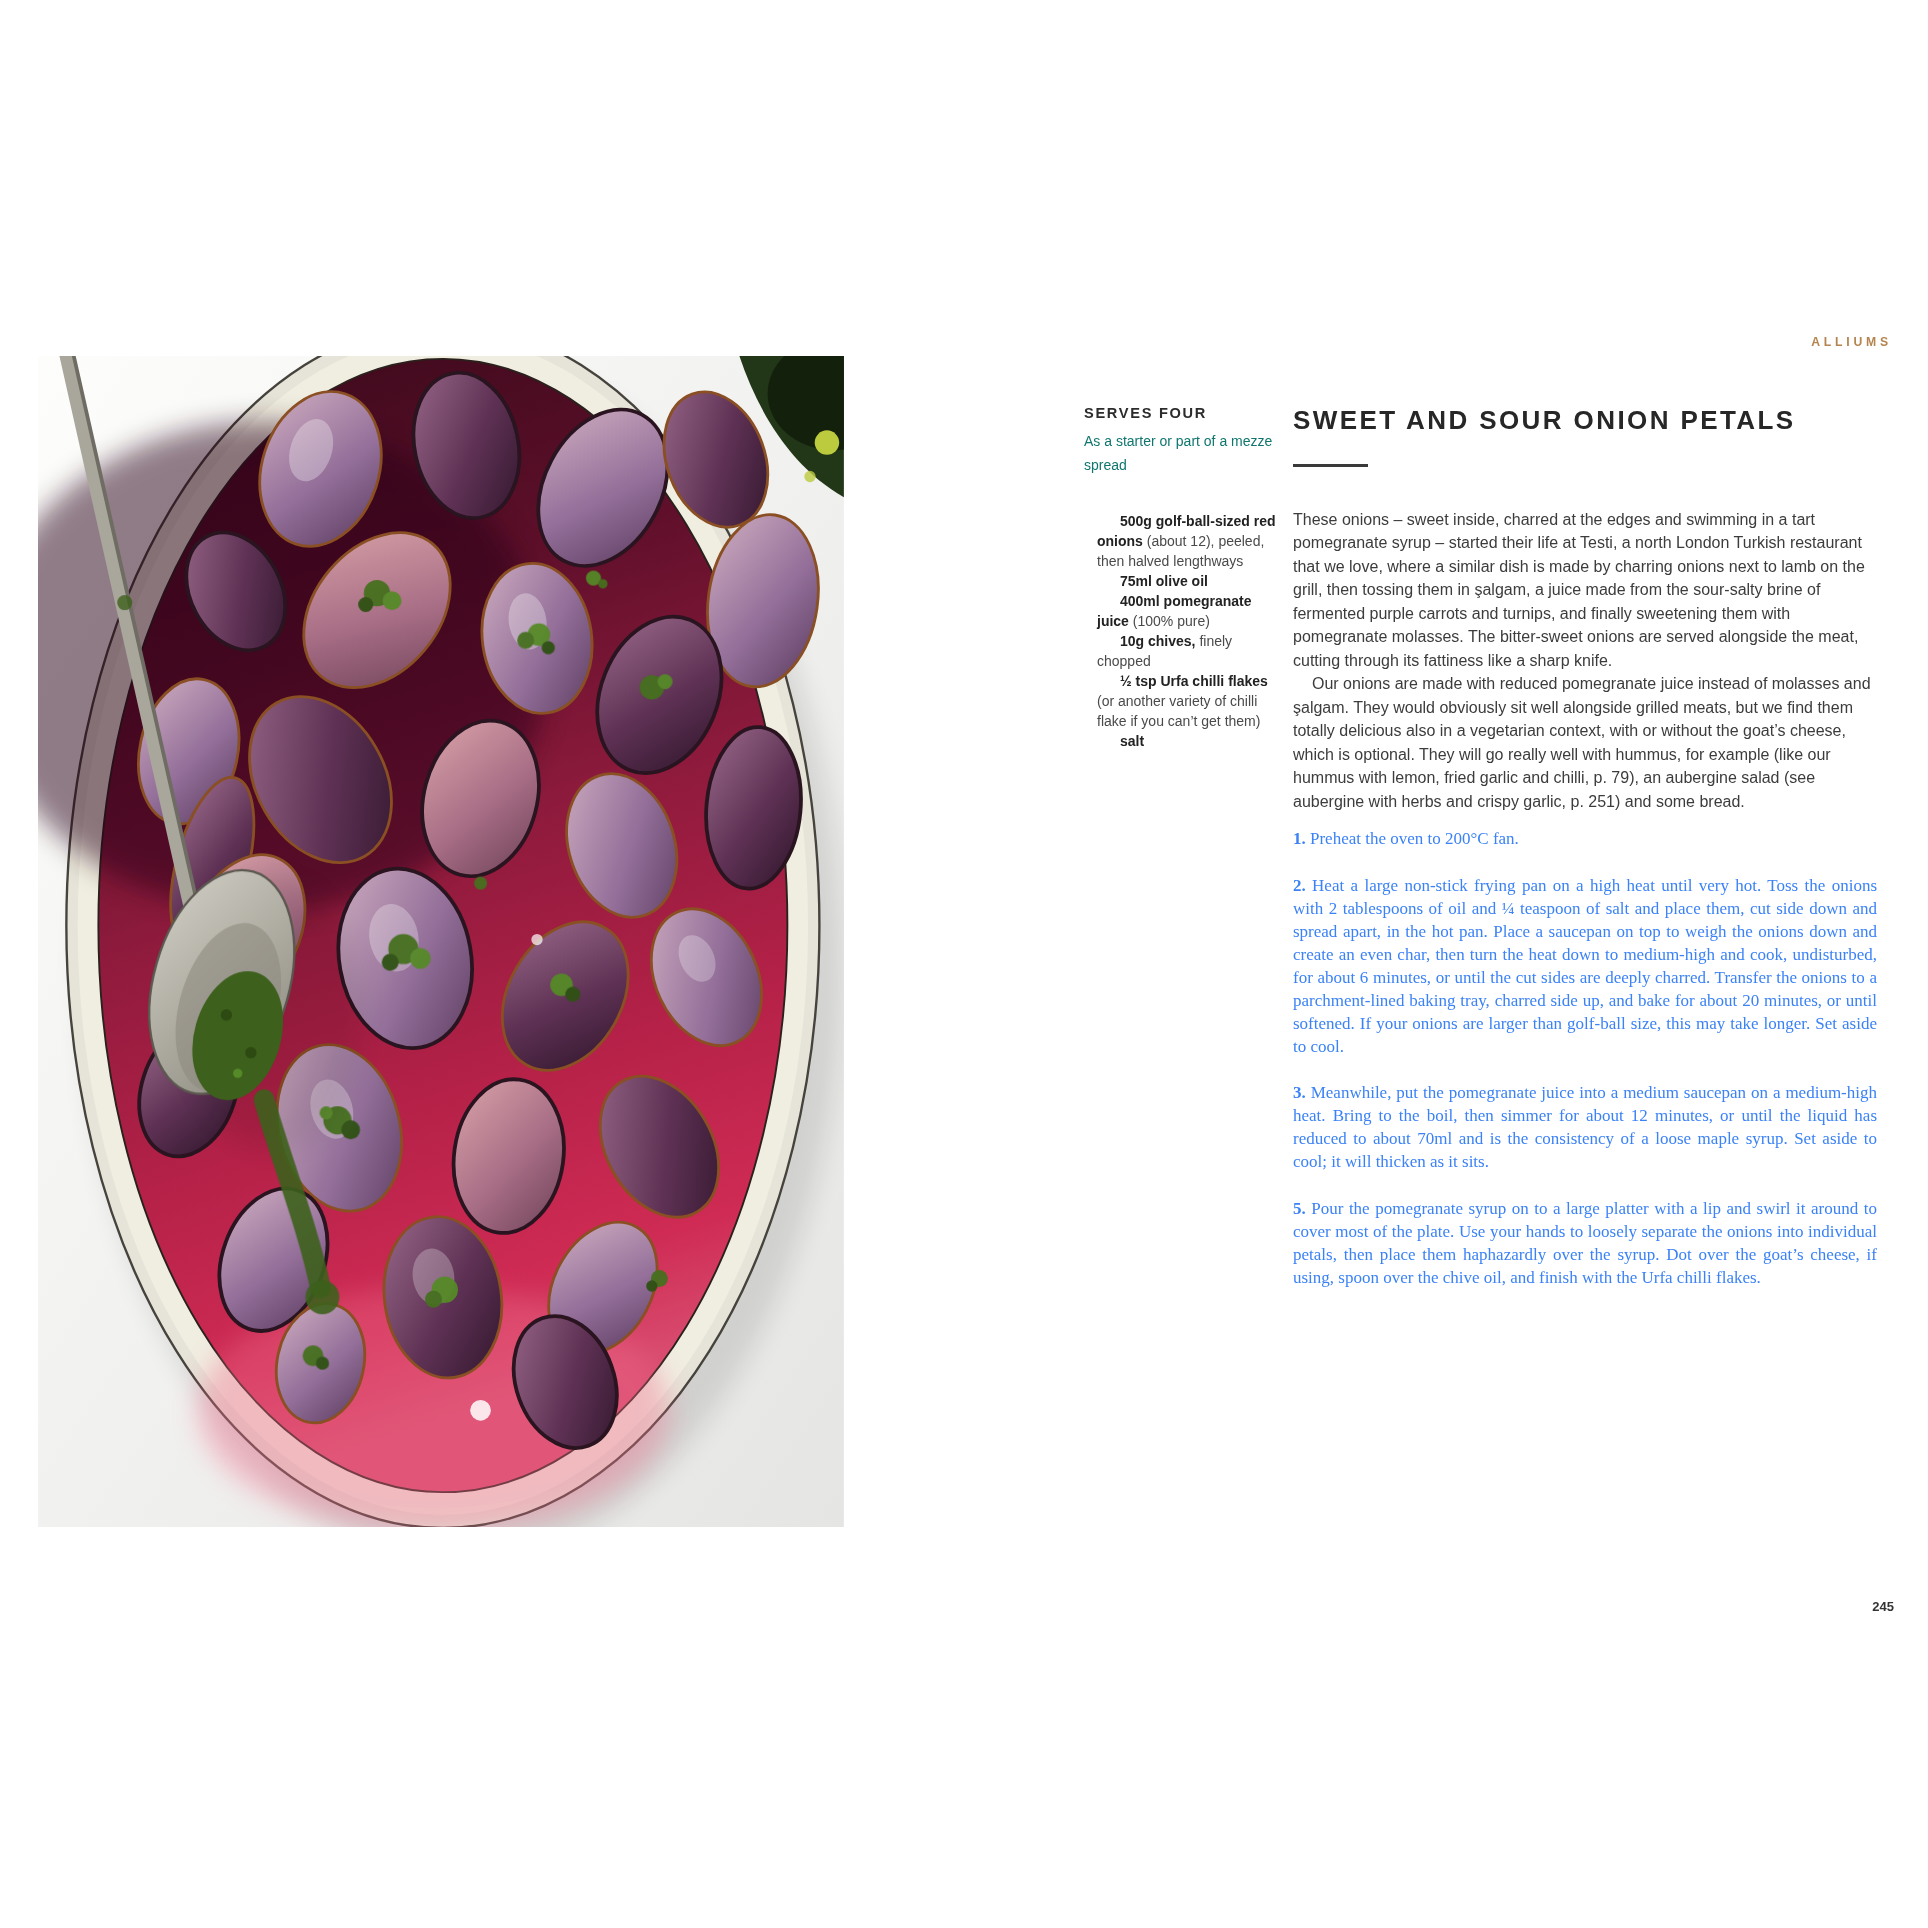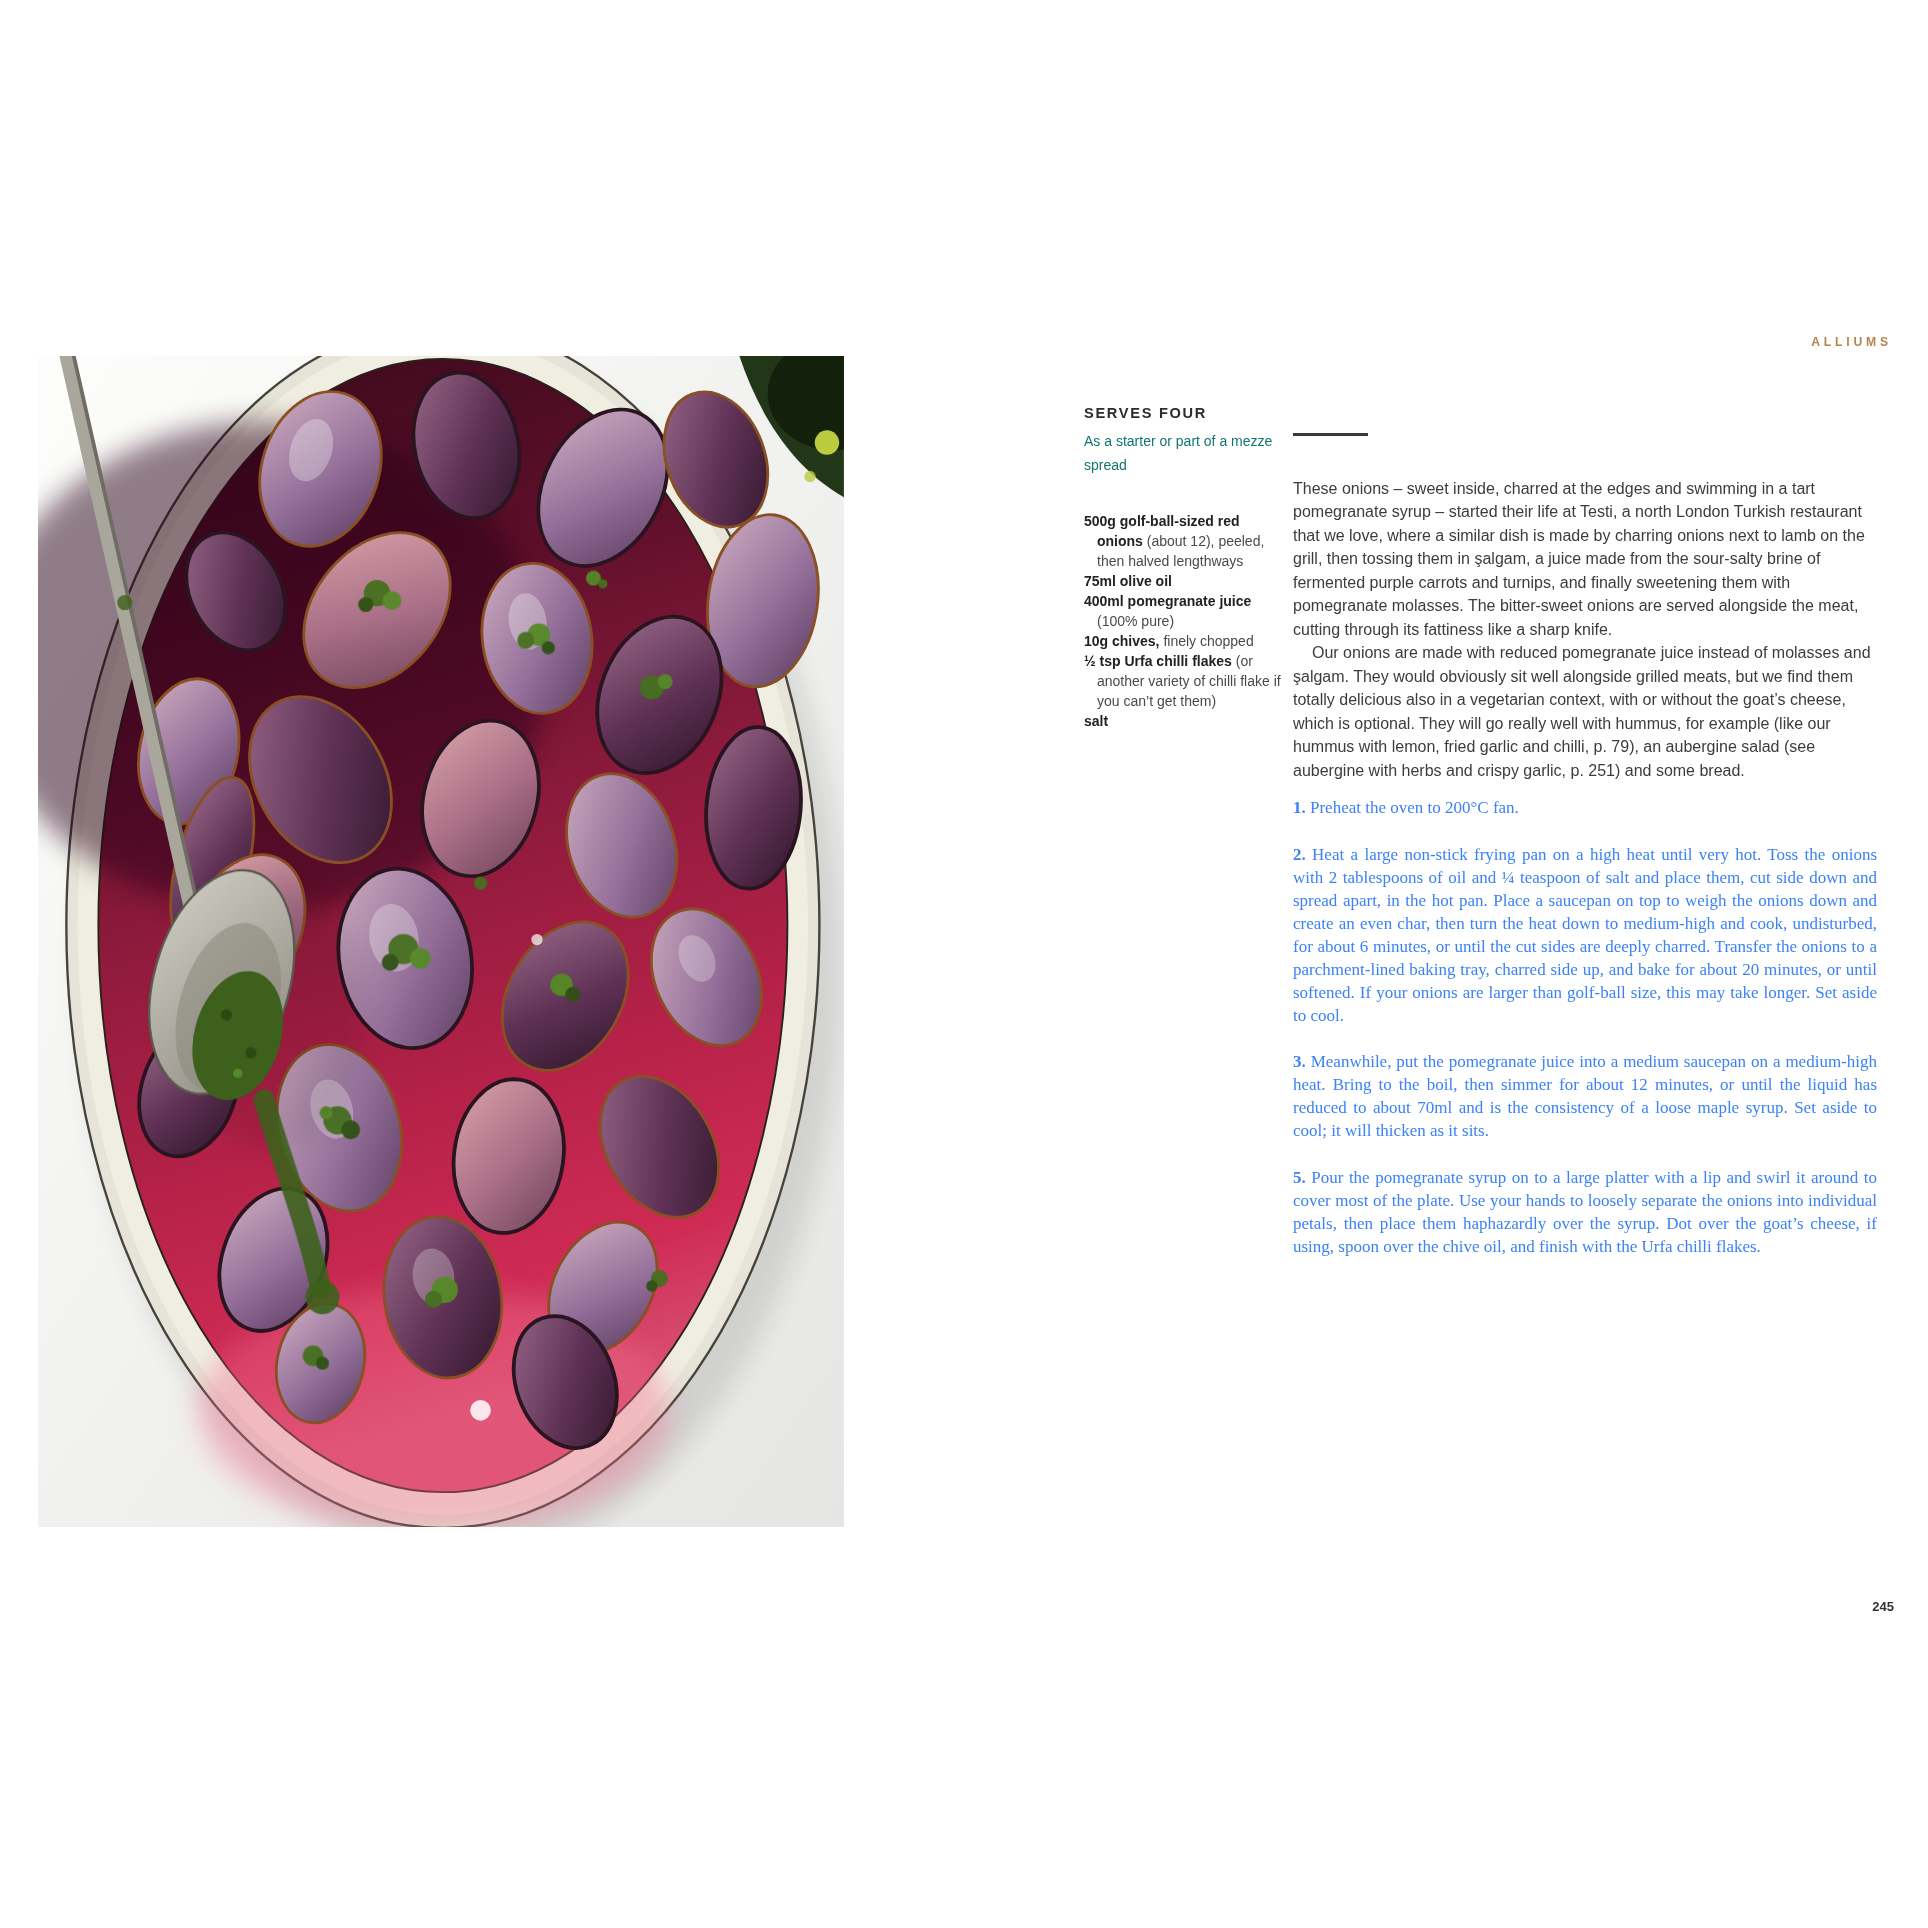--- a/index.html
+++ b/index.html
@@ -7,21 +7,21 @@
         font-family:"Liberation Sans",sans-serif;}
   .section-label{position:absolute;top:335px;right:36px;font-size:12.2px;font-weight:700;
         letter-spacing:3.8px;color:#b5854f;}
   .photo{position:absolute;left:38px;top:356px;width:806px;height:1171px;display:block;}
   
   .col-ing{position:absolute;left:1084px;top:405px;width:202px;color:#3b3b3b;}
   .serves-title{font-size:14.6px;font-weight:700;letter-spacing:1.7px;color:#2c2c2c;}
   .serves-note{margin-top:7.5px;font-size:14px;line-height:24px;color:#0f766e;}
   .ing-list{list-style:none;margin:34px 0 0;padding:0;font-size:14px;line-height:20px;}
   .ing{padding-left:13px;text-indent:-13px;}
-  .ing .b{font-weight:700;color:#222;}
+  .ing .b{font-weight:700;color:#222;margin-left:36px;}
   .ing .n{color:#4a4a4a;}
   
   .col-main{position:absolute;left:1293px;top:405px;width:584px;}
   .recipe-title{margin:0;font-size:26px;font-weight:700;letter-spacing:2.4px;color:#272727;}
   .title-rule{width:75px;height:2.8px;background:#3a3a3a;margin-top:28px;}
   .intro{margin-top:41px;font-size:16px;line-height:23.5px;color:#3c3c3c;}
   .intro p{margin:0;}
   .intro p + p{text-indent:19px;}
   .steps{margin-top:14px;font-family:"Liberation Serif",serif;font-size:17px;line-height:23px;
         color:#3b82f6;text-align:justify;}
@@ -217,20 +217,21 @@
         <li class="ing"><span class="b">10g chives,</span><span class="n"> finely chopped</span></li>
 
 
         <li class="ing"><span class="b">½ tsp Urfa chilli flakes</span><span class="n"> (or another variety of chilli flake if you can’t get them)</span></li>
 
         <li class="ing"><span class="b">salt</span></li>
       </ul>
   </aside>
 
   <main class="col-main">
+    <h1 class="recipe-title">SWEET AND SOUR ONION PETALS</h1>
     <div class="title-rule"></div>
     <div class="intro">
       <p>These onions – sweet inside, charred at the edges and swimming in a tart pomegranate syrup – started their life at Testi, a north London Turkish restaurant that we love, where a similar dish is made by charring onions next to lamb on the grill, then tossing them in şalgam, a juice made from the sour-salty brine of fermented purple carrots and turnips, and finally sweetening them with pomegranate molasses. The bitter-sweet onions are served alongside the meat, cutting through its fattiness like a sharp knife.</p>
       <p>Our onions are made with reduced pomegranate juice instead of molasses and şalgam. They would obviously sit well alongside grilled meats, but we find them totally delicious also in a vegetarian context, with or without the goat’s cheese, which is optional. They will go really well with hummus, for example (like our hummus with lemon, fried garlic and chilli, p. 79), an aubergine salad (see aubergine with herbs and crispy garlic, p. 251) and some bread.</p>
     </div>
     <div class="steps">
 
         <p class="step"><span class="num">1.</span><span> Preheat the oven to 200°C fan.</span></p>
 
         <p class="step"><span class="num">2.</span><span> Heat a large non-stick frying pan on a high heat until very hot. Toss the onions with 2 tablespoons of oil and ¼ teaspoon of salt and place them, cut side down and spread apart, in the hot pan. Place a saucepan on top to weigh the onions down and create an even char, then turn the heat down to medium-high and cook, undisturbed, for about 6 minutes, or until the cut sides are deeply charred. Transfer the onions to a parchment-lined baking tray, charred side up, and bake for about 20 minutes, or until softened. If your onions are larger than golf-ball size, this may take longer. Set aside to cool.</span></p>

